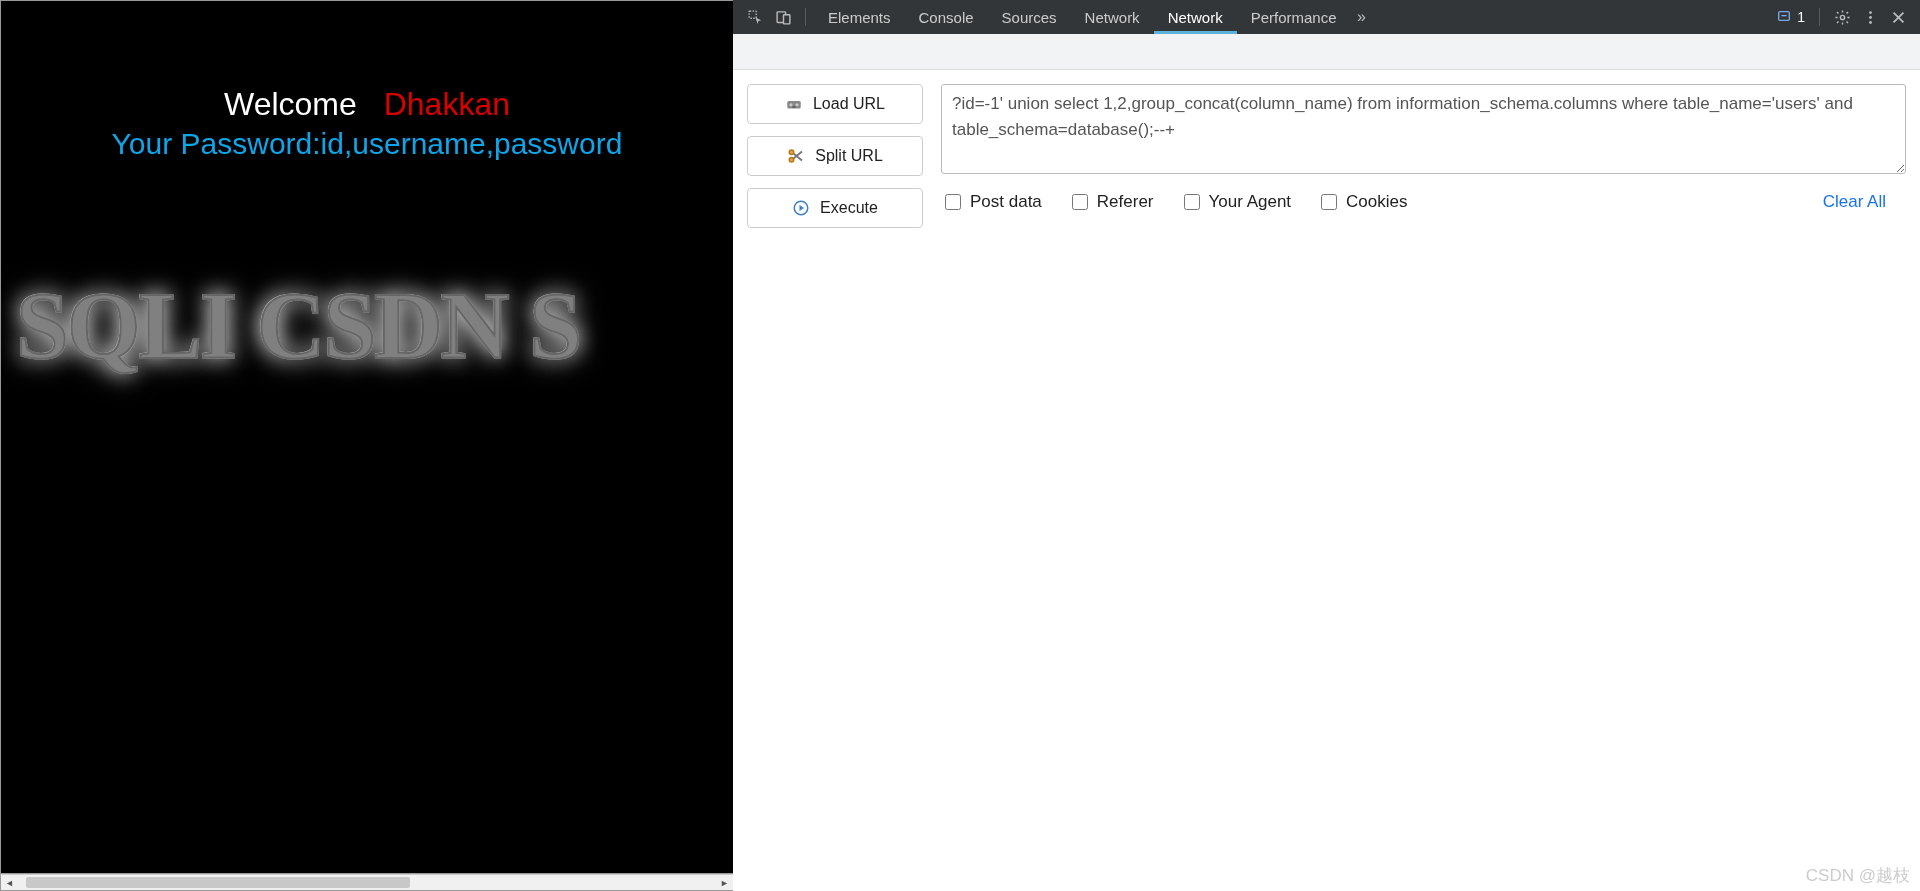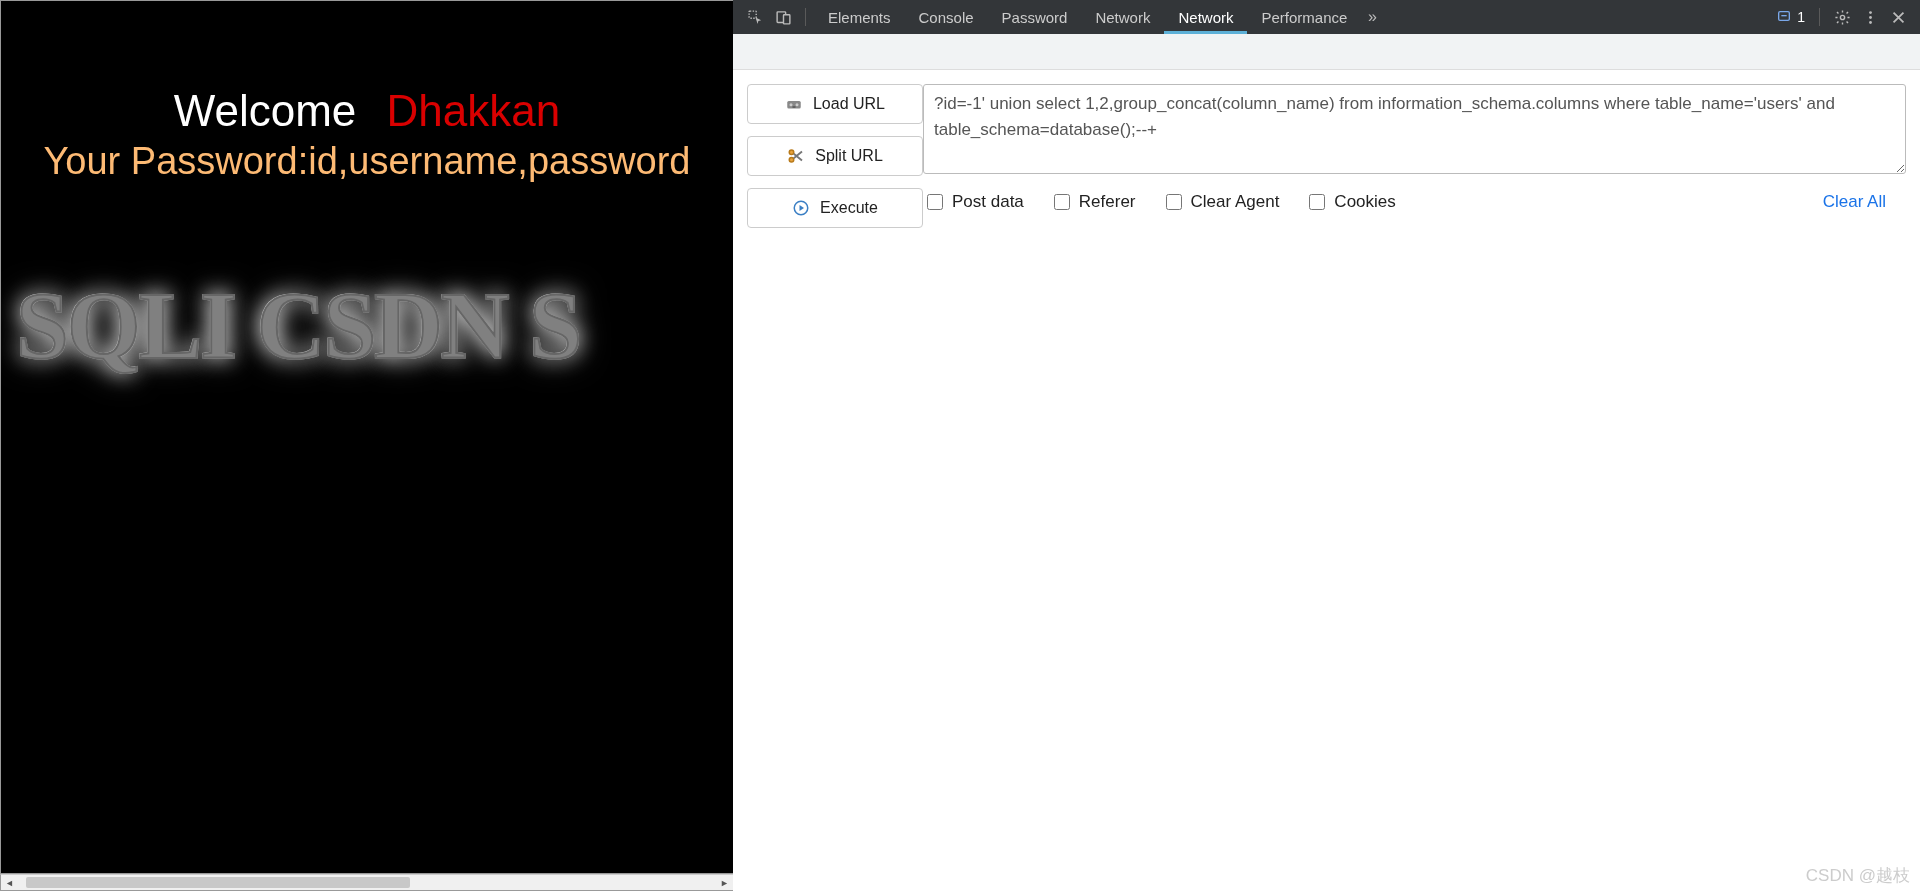--- a/index.html
+++ b/index.html
@@ -34,21 +34,21 @@
       border-right: none;
     }
     
     .page-content {
       padding-top: 85px;
       text-align: center;
       width: 100%;
     }
     
     .welcome-line {
-      font-size: 44px;
+      font-size: 32px;
       font-family: "Segoe UI", Arial, sans-serif;
       font-weight: 400;
     }
     
     .welcome-text {
       color: #fff;
     }
     
     .dhakkan-text {
       color: #d90000;
@@ -56,22 +56,22 @@
     }
     
     .login-line {
       font-size: 30px;
       color: #21d321;
       font-family: "Segoe UI", Arial, sans-serif;
       margin-top: 4px;
     }
     
     .password-line {
-      font-size: 38px;
-      color: #fdba74;
+      font-size: 30px;
+      color: #0ea5e9;
       font-family: "Segoe UI", Arial, sans-serif;
       margin-top: 4px;
     }
     
     .logo-text {
       position: absolute;
       top: 270px;
       left: 15px;
       font-family: "Georgia", "Times New Roman", serif;
       font-size: 95px;
@@ -241,20 +241,21 @@
     
     .hackbar-topbar {
       height: 36px;
       background: #f1f3f4;
       border-bottom: 1px solid #ddd;
     }
     
     .hackbar-body {
       padding: 14px 14px;
       display: flex;
+      gap: 18px;
       align-items: flex-start;
     }
     
     .hackbar-buttons {
       display: flex;
       flex-direction: column;
       gap: 12px;
       width: 176px;
     }
     
@@ -371,21 +372,21 @@
     <div class="dt-icon-btn">
       <svg viewBox="0 0 24 24" fill="none" stroke="currentColor" stroke-width="2">
         <rect x="3" y="4" width="12" height="15" rx="1"></rect>
         <rect x="12" y="8" width="9" height="13" rx="1" fill="#333639"></rect>
       </svg>
     </div>
     <div class="dt-divider"></div>
     <div class="dt-tabs">
       <div class="dt-tab">Elements</div>
       <div class="dt-tab">Console</div>
-      <div class="dt-tab">Password</div>
+      <div class="dt-tab">Sources</div>
       <div class="dt-tab">Network</div>
       <div class="dt-tab active">Network</div>
       <div class="dt-tab">Performance</div>
     </div>
     <div class="dt-more">»</div>
     <div class="dt-spacer"></div>
     <div class="dt-issues">
       <svg viewBox="0 0 24 24" fill="none" stroke="#7aa7e8" stroke-width="2">
         <rect x="4" y="4" width="16" height="13" rx="2"></rect>
         <path d="M8 10 L16 10"></path>
@@ -454,21 +455,21 @@
           <label class="hb-check">
             <input type="checkbox" style="">
             <span>Post data</span>
           </label>
           <label class="hb-check">
             <input type="checkbox" style="">
             <span>Referer</span>
           </label>
           <label class="hb-check">
             <input type="checkbox" style="">
-            <span>Clear Agent</span>
+            <span>Your Agent</span>
           </label>
           <label class="hb-check">
             <input type="checkbox" style="">
             <span>Cookies</span>
           </label>
           <span class="hb-clear">Clear All</span>
         </div>
       </div>
     </div>
   </div>

